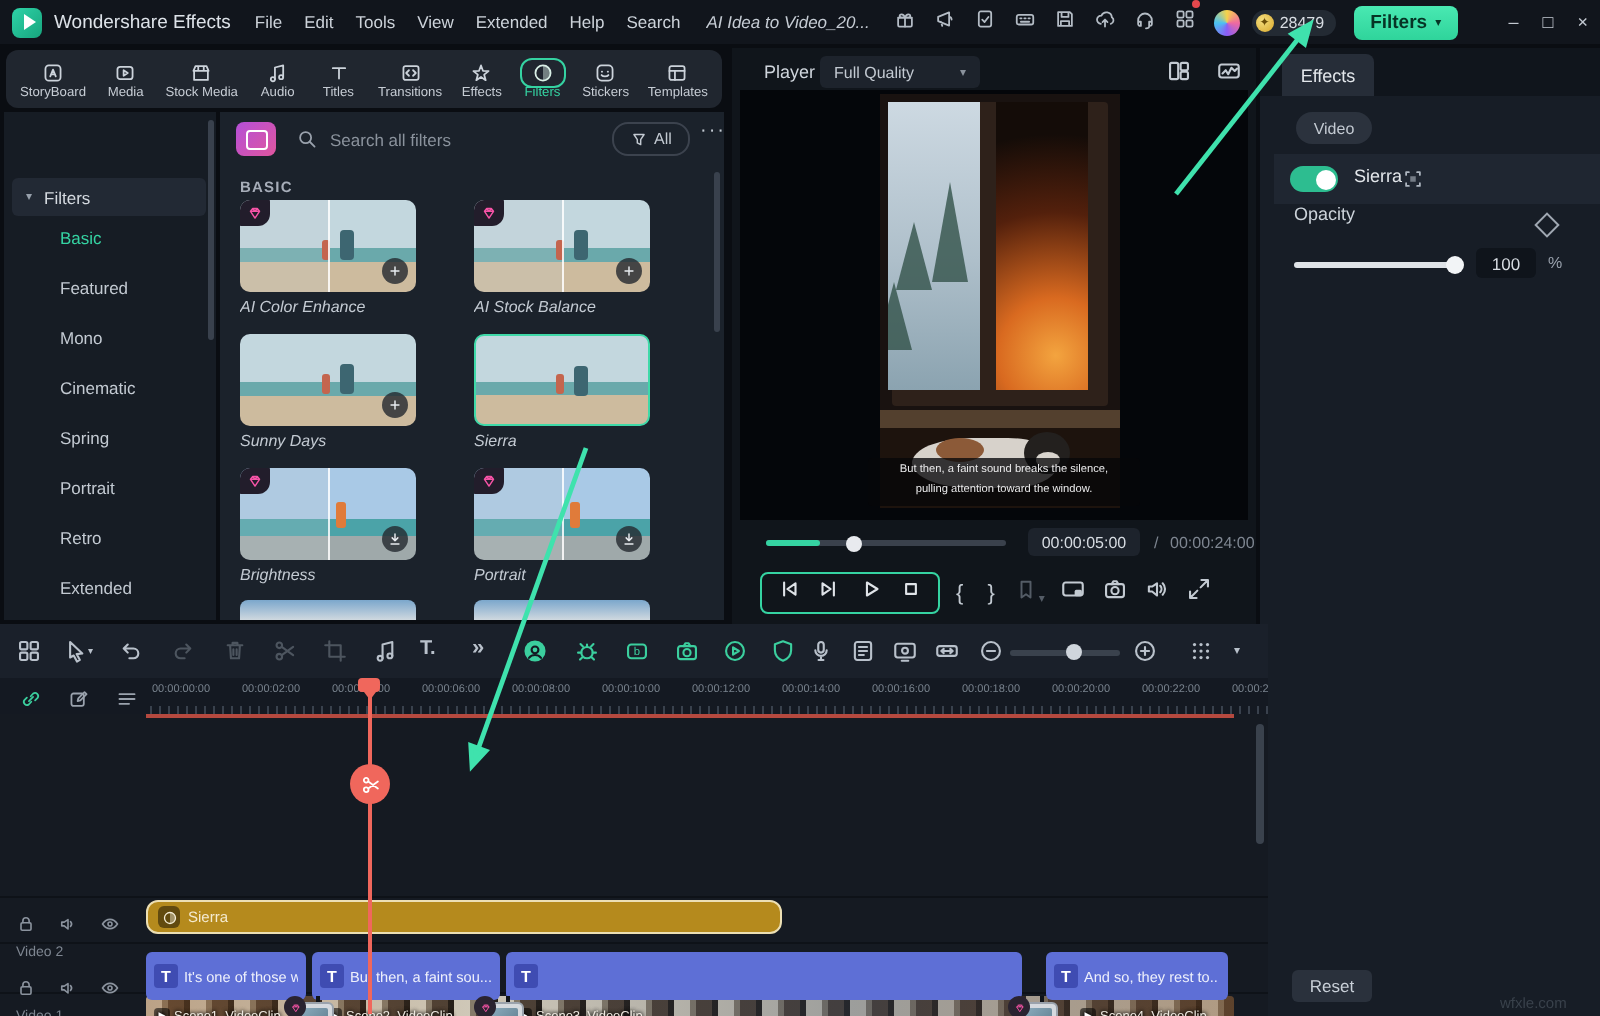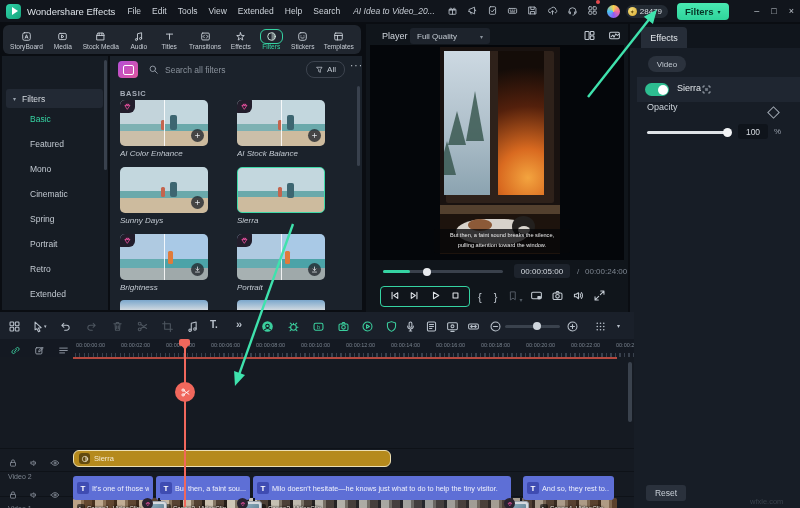--- a/index.html
+++ b/index.html
@@ -921,21 +921,20 @@
         <div class="tclip" style="left: 73px; width: 80px;">
           <div class="tbadge">T</div>
           <div class="ttxt">It's one of those win...</div>
         </div>
         <div class="tclip" style="left: 156px; width: 94px;">
           <div class="tbadge">T</div>
           <div class="ttxt">But then, a faint sou...</div>
         </div>
         <div class="tclip" style="left: 253px; width: 258px;">
           <div class="tbadge">T</div>
-          <div class="ttxt">Milo doesn't hesitate—he knows just what to do to help the tiny visitor.</div>
         </div>
         <div class="tclip" style="left: 523px; width: 91px;">
           <div class="tbadge">T</div>
           <div class="ttxt">And so, they rest to..</div>
         </div>
         <div class="vbound" style="left: 158px;"></div>
         <div class="vbound" style="left: 253px;"></div>
         <div class="vbound" style="left: 520px;"></div>
         <div class="vlabel" style="left: 77px;">
           <div class="pb">▶</div>

